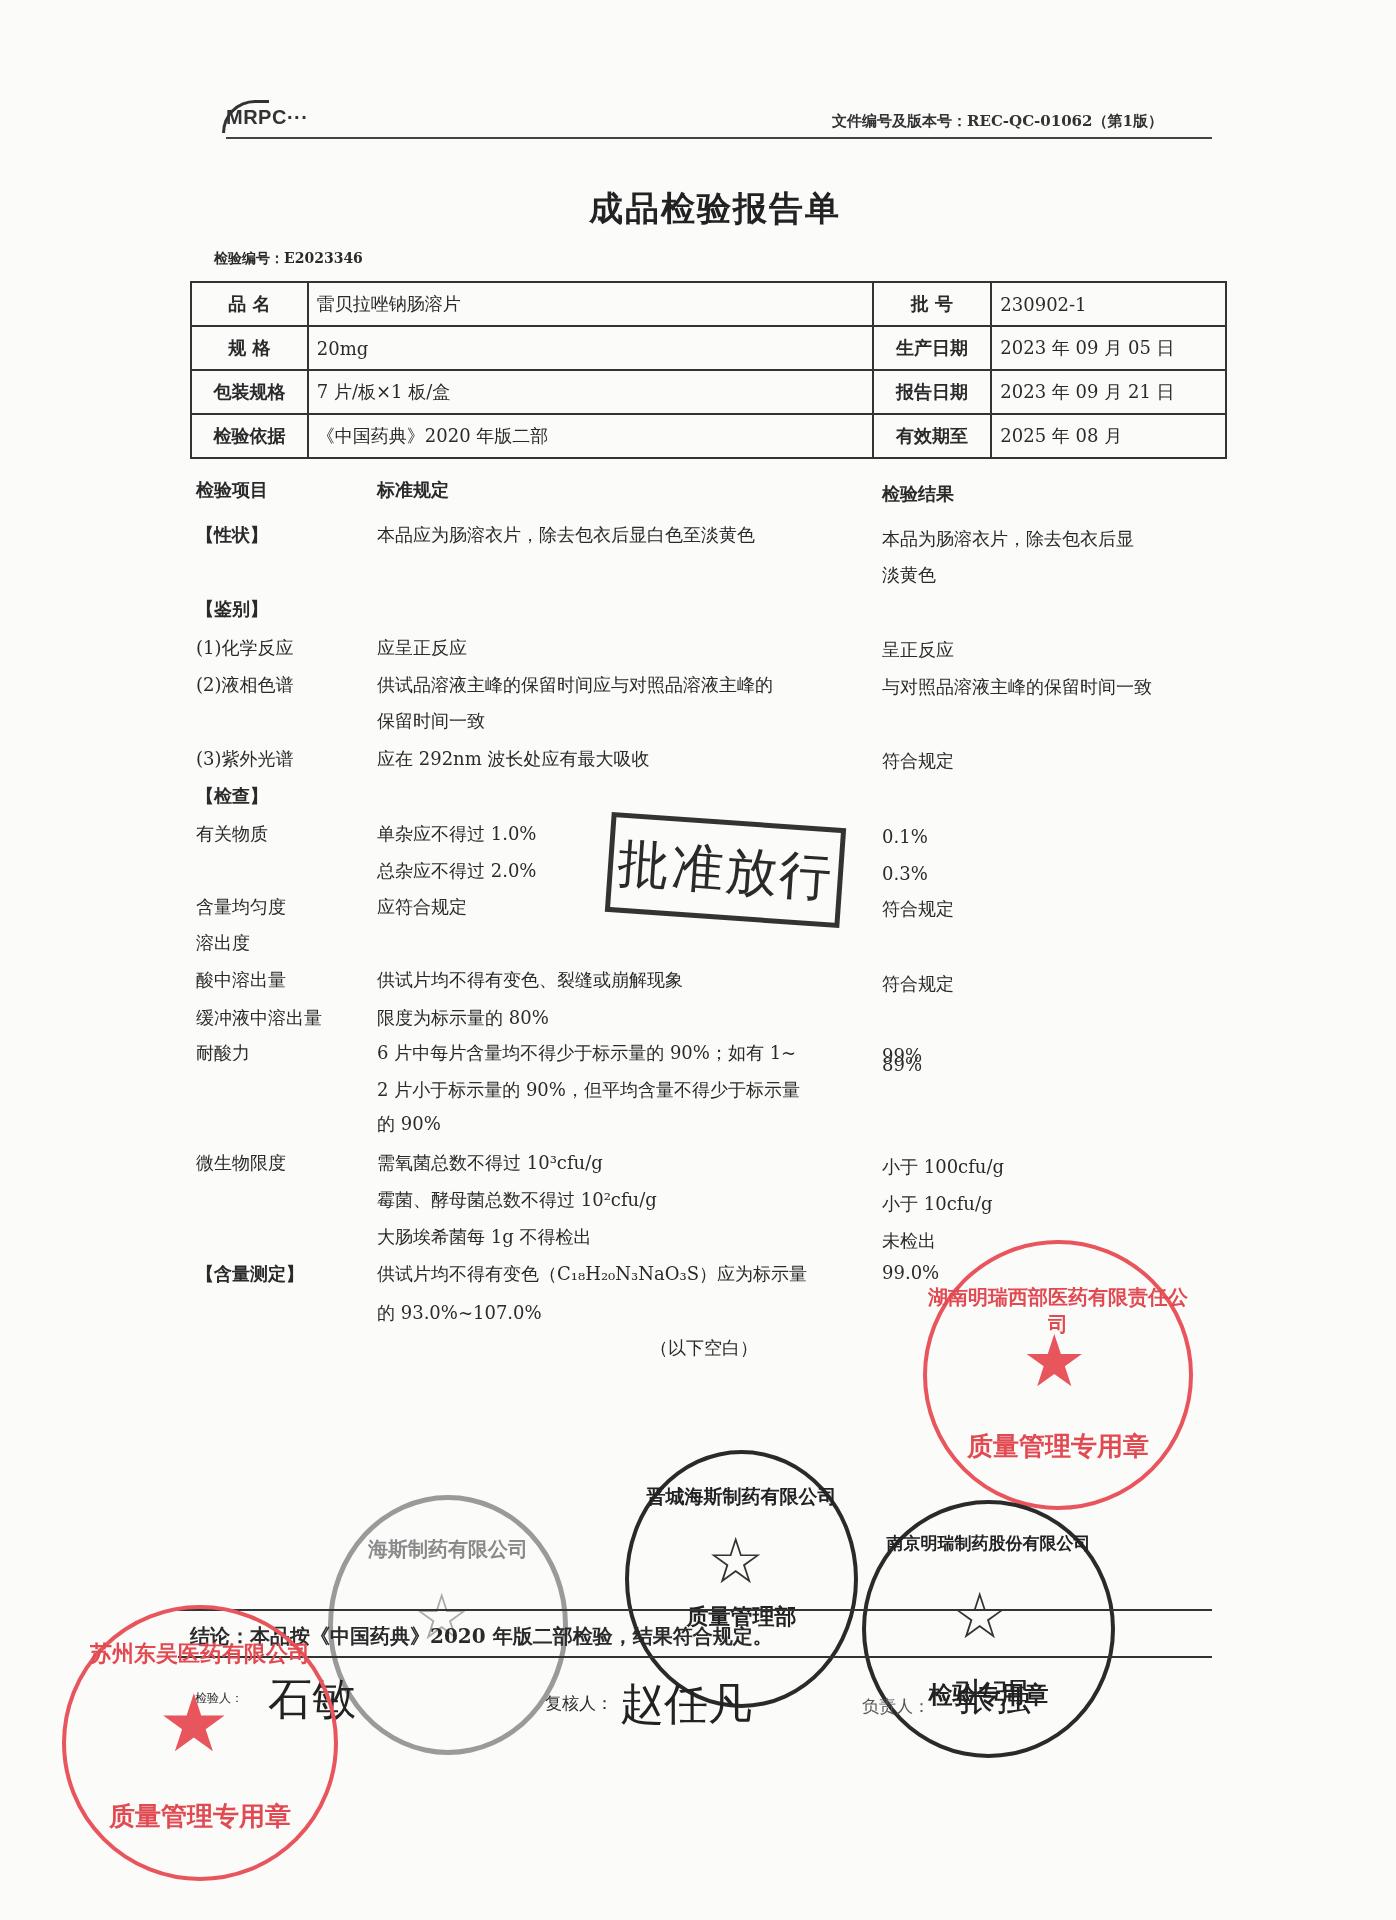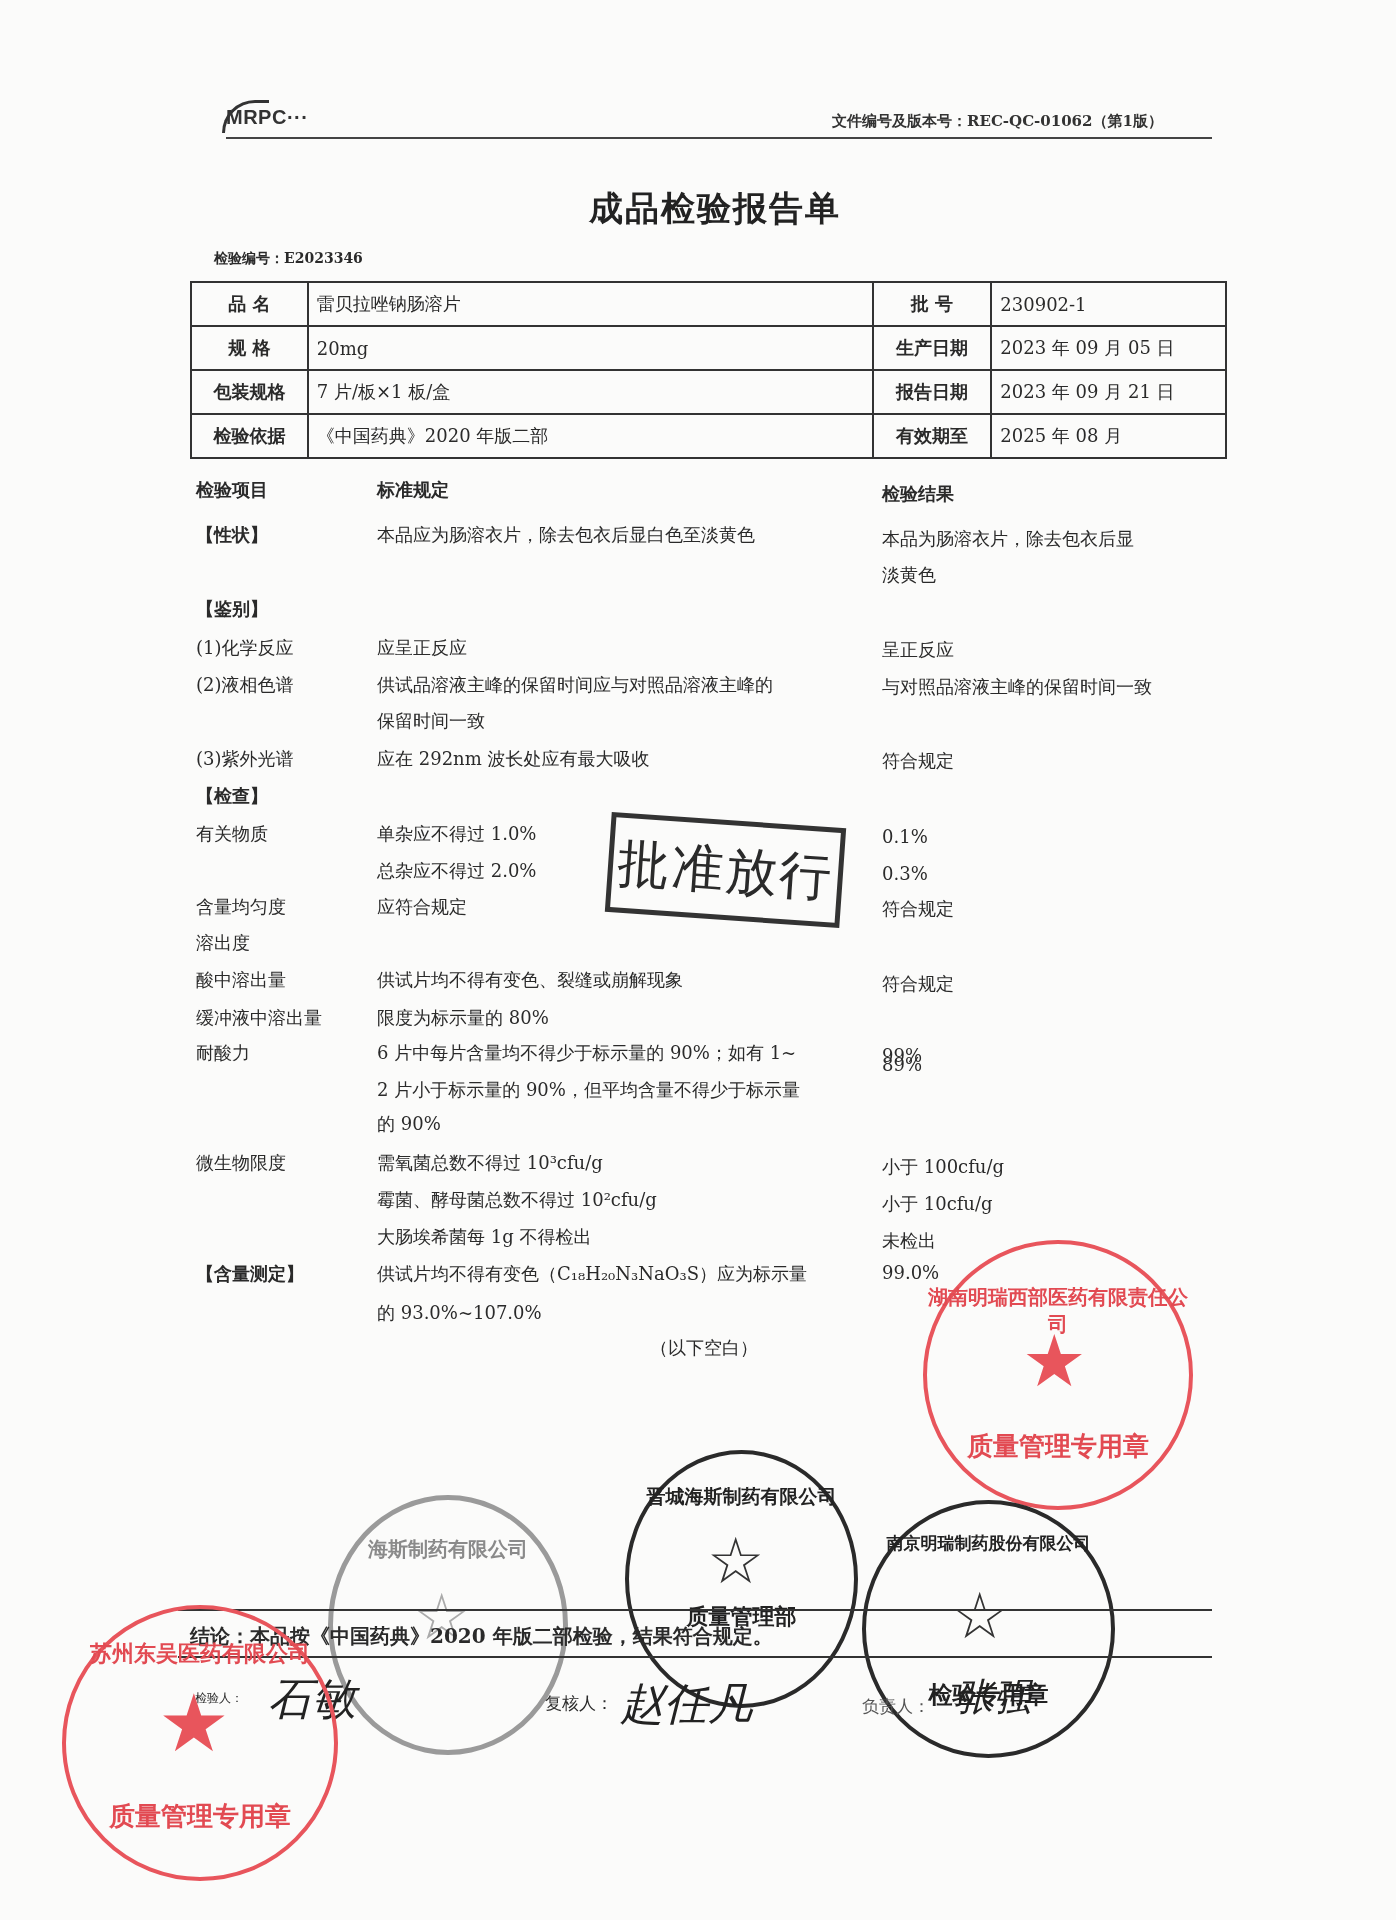--- a/index.html
+++ b/index.html
@@ -21,21 +21,21 @@
   .stamp { position:absolute; border-radius:50%; }
   .stamp .ring-text { position:absolute; width:100%; text-align:center; font-weight:bold; }
   .star { position:absolute; font-family:"DejaVu Sans",sans-serif; }
   .red { color:#e24a52; border:4px solid #e8555c; }
   .gray { color:#8a8a8a; border:5px solid #9a9a9a; }
   .black { color:#222; border:4px solid #2a2a2a; }
   .approved { position:absolute; left:608px; top:820px; width:225px; height:90px; border:5px solid #333;
               transform:rotate(4deg); font-size:52px; text-align:center; line-height:90px; color:#2a2a2a;
               font-family:"DejaVu Sans",sans-serif; letter-spacing:2px; }
   .cline { left:178px; width:1034px; height:0; border-top:2.5px solid #333; }
-  .sig { font-family:"DejaVu Serif",serif; font-style:italic; font-size:44px; color:#222; }
+  .sig { font-family:"DejaVu Serif",serif; font-size:44px; color:#222; }
 </style>
 </head>
 <body>
 
 <div class="abs logo">
   <span class="arc"></span>
   <span>MRPC···</span>
 </div>
 <div class="abs docno">文件编号及版本号：REC-QC-01062（第1版）</div>
 <div class="abs hline"></div>

